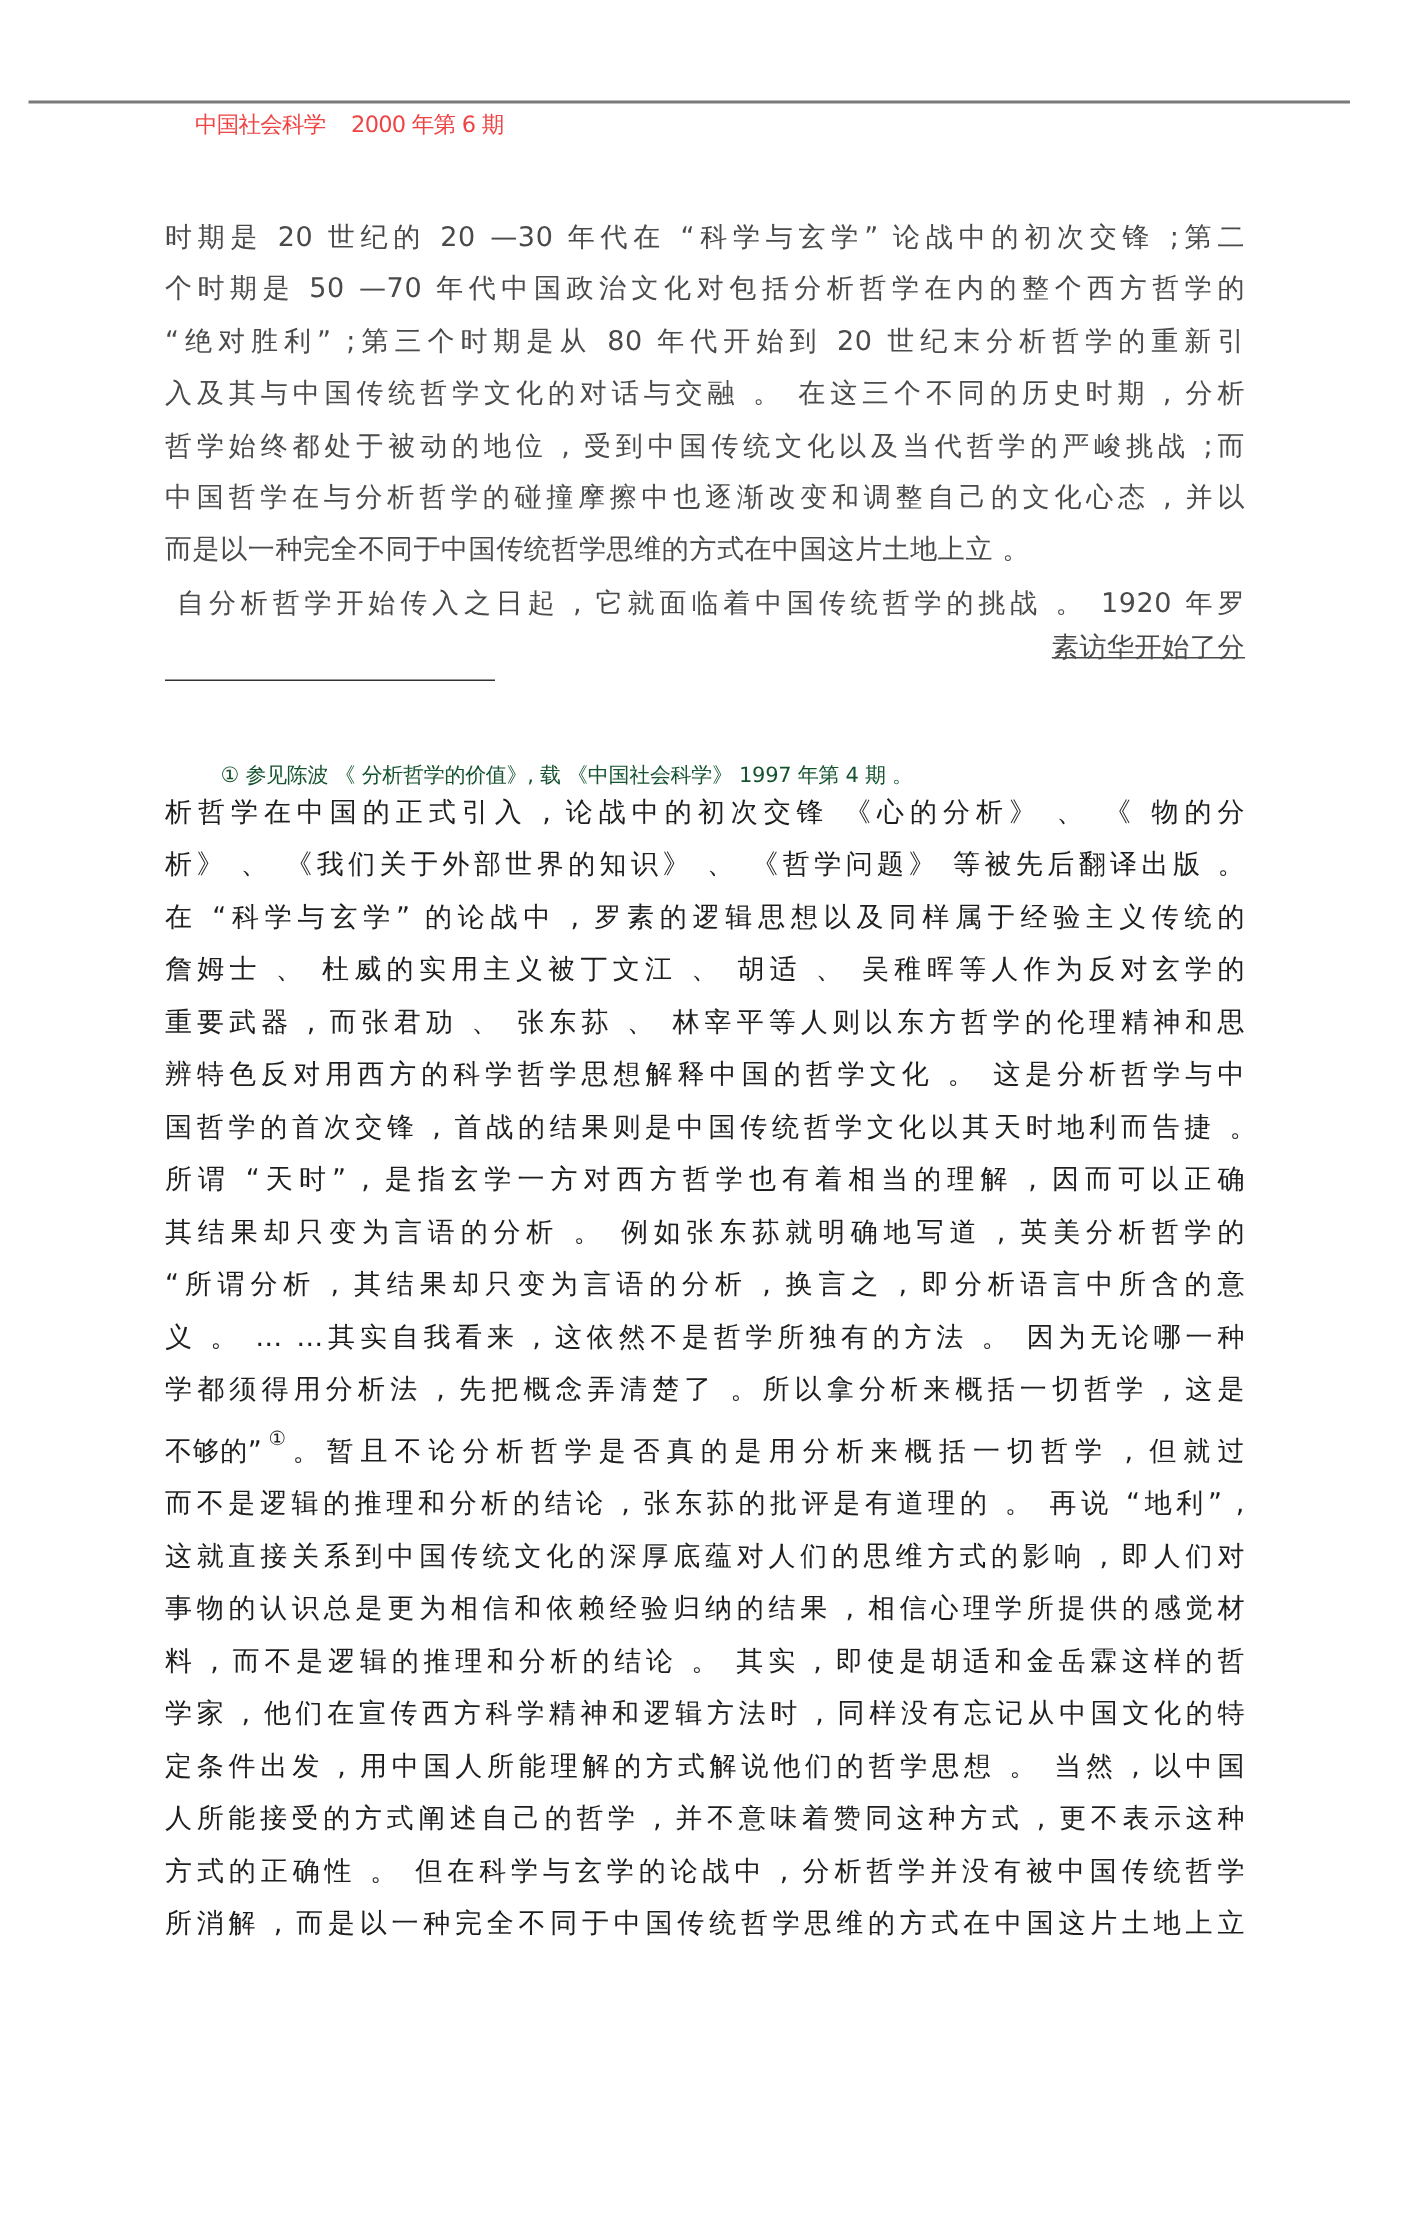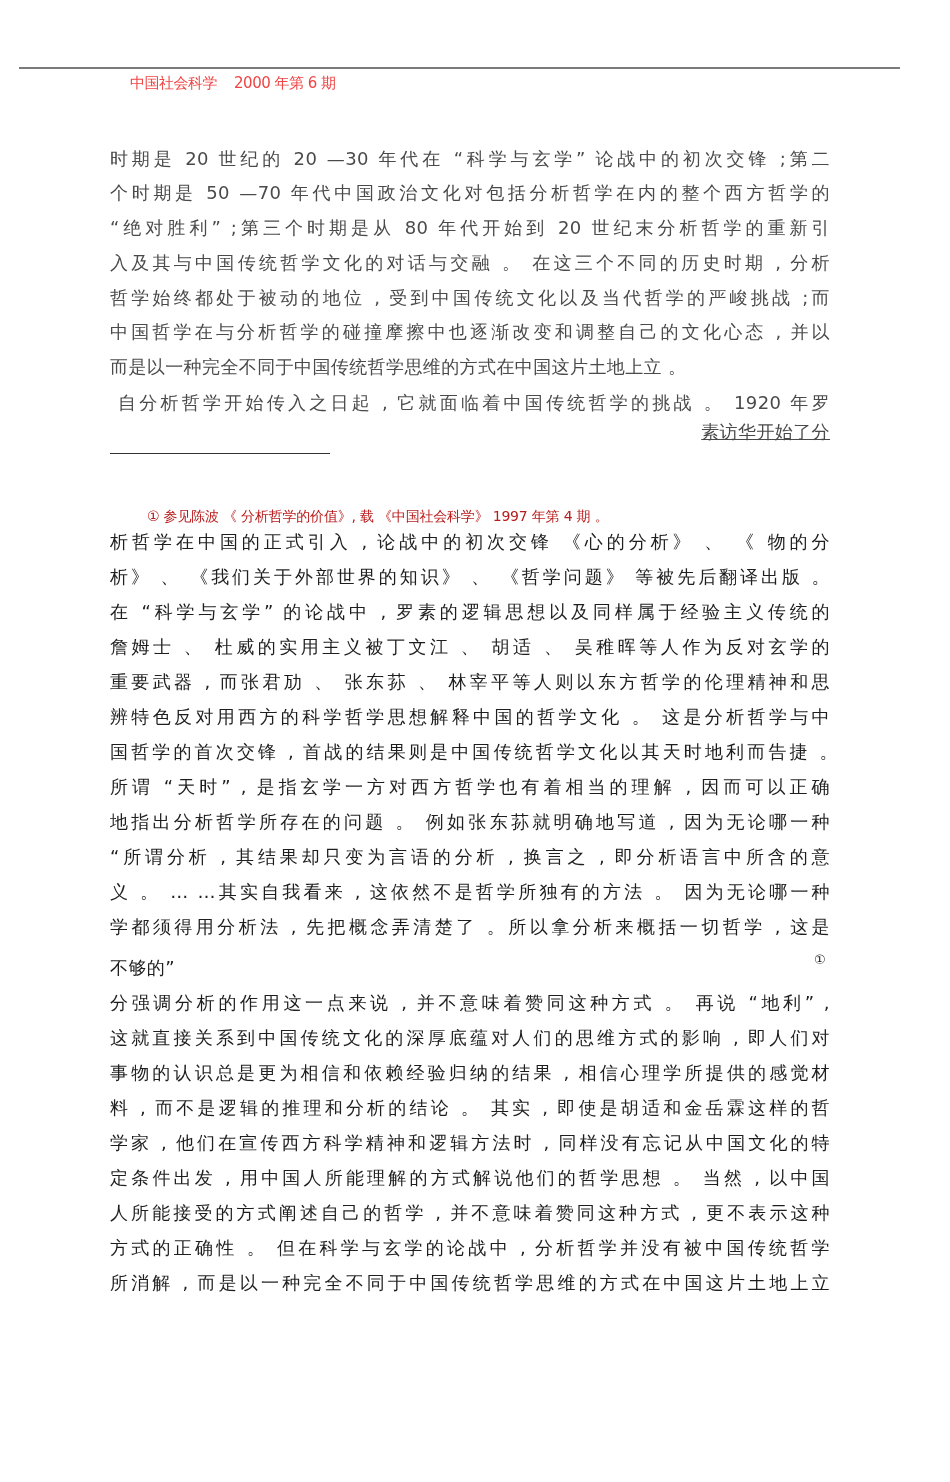--- a/index.html
+++ b/index.html
@@ -56,21 +56,21 @@
       top: 453px;
       width: 220px;
       height: 1px;
       background: #333333;
     }
     .footnote {
       position: absolute;
       left: 147px;
       top: 508px;
       font-size: 14px;
-      color: #b91c1c;
+      color: #14532d;
       white-space: pre;
       letter-spacing: -0.2px;
     }
     .sup {
       position: relative;
       top: -8px;
       font-size: 13px;
       padding: 0 4px;
     }
   </style>
@@ -97,29 +97,30 @@
 
 <div class="lower">
   <div class="line justify" style="top:530px;">析哲学在中国的正式引入 , 论战中的初次交锋 《心的分析》 、 《 物的分</div>
   <div class="line justify" style="top:565px;">析》 、 《我们关于外部世界的知识》 、 《哲学问题》 等被先后翻译出版 。</div>
   <div class="line justify" style="top:600px;">在 “科学与玄学” 的论战中 , 罗素的逻辑思想以及同样属于经验主义传统的</div>
   <div class="line justify" style="top:635px;">詹姆士 、 杜威的实用主义被丁文江 、 胡适 、 吴稚晖等人作为反对玄学的</div>
   <div class="line justify" style="top:670px;">重要武器 , 而张君劢 、 张东荪 、 林宰平等人则以东方哲学的伦理精神和思</div>
   <div class="line justify" style="top:705px;">辨特色反对用西方的科学哲学思想解释中国的哲学文化 。 这是分析哲学与中</div>
   <div class="line justify" style="top:740px; width:728px;">国哲学的首次交锋 , 首战的结果则是中国传统哲学文化以其天时地利而告捷 。</div>
   <div class="line justify" style="top:775px;">所谓 “天时” , 是指玄学一方对西方哲学也有着相当的理解 , 因而可以正确</div>
-  <div class="line justify" style="top:810px;">地指出分析哲学所存在的问题 。 例如张东荪就明确地写道 , 因为无论哪一种</div>
+  <div class="line justify" style="top:810px;">其结果却只变为言语的分析 。 例如张东荪就明确地写道 , 英美分析哲学的</div>
   <div class="line justify" style="top:845px;"> “所谓分析 , 其结果却只变为言语的分析 , 换言之 , 即分析语言中所含的意</div>
   <div class="line justify" style="top:880px;">义 。 … …其实自我看来 , 这依然不是哲学所独有的方法 。 因为无论哪一种</div>
   <div class="line justify" style="top:915px;">学都须得用分析法 , 先把概念弄清楚了 。所以拿分析来概括一切哲学 , 这是</div>
   <div class="line" style="top:956px; display:flex; justify-content:space-between;">
     <span>不够的”</span>
     <span class="sup">①</span>
+    <span style="flex:1; text-align:justify; text-align-last:justify;">。暂且不论分析哲学是否真的是用分析来概括一切哲学 , 但就过</span>
   </div>
-  <div class="line justify" style="top:991px;">分强调分析的作用这一点来说 , 并不意味着赞同这种方式 。 再说 “地利” ,</div>
+  <div class="line justify" style="top:991px;">而不是逻辑的推理和分析的结论 , 张东荪的批评是有道理的 。 再说 “地利” ,</div>
   <div class="line justify" style="top:1026px;">这就直接关系到中国传统文化的深厚底蕴对人们的思维方式的影响 , 即人们对</div>
   <div class="line justify" style="top:1061px;">事物的认识总是更为相信和依赖经验归纳的结果 , 相信心理学所提供的感觉材</div>
   <div class="line justify" style="top:1096px;">料 , 而不是逻辑的推理和分析的结论 。 其实 , 即使是胡适和金岳霖这样的哲</div>
   <div class="line justify" style="top:1131px;">学家 , 他们在宣传西方科学精神和逻辑方法时 , 同样没有忘记从中国文化的特</div>
   <div class="line justify" style="top:1166px;">定条件出发 , 用中国人所能理解的方式解说他们的哲学思想 。 当然 , 以中国</div>
   <div class="line justify" style="top:1201px;">人所能接受的方式阐述自己的哲学 , 并不意味着赞同这种方式 , 更不表示这种</div>
   <div class="line justify" style="top:1236px;">方式的正确性 。 但在科学与玄学的论战中 , 分析哲学并没有被中国传统哲学</div>
   <div class="line justify" style="top:1271px;">所消解 , 而是以一种完全不同于中国传统哲学思维的方式在中国这片土地上立</div>
 </div>
 

